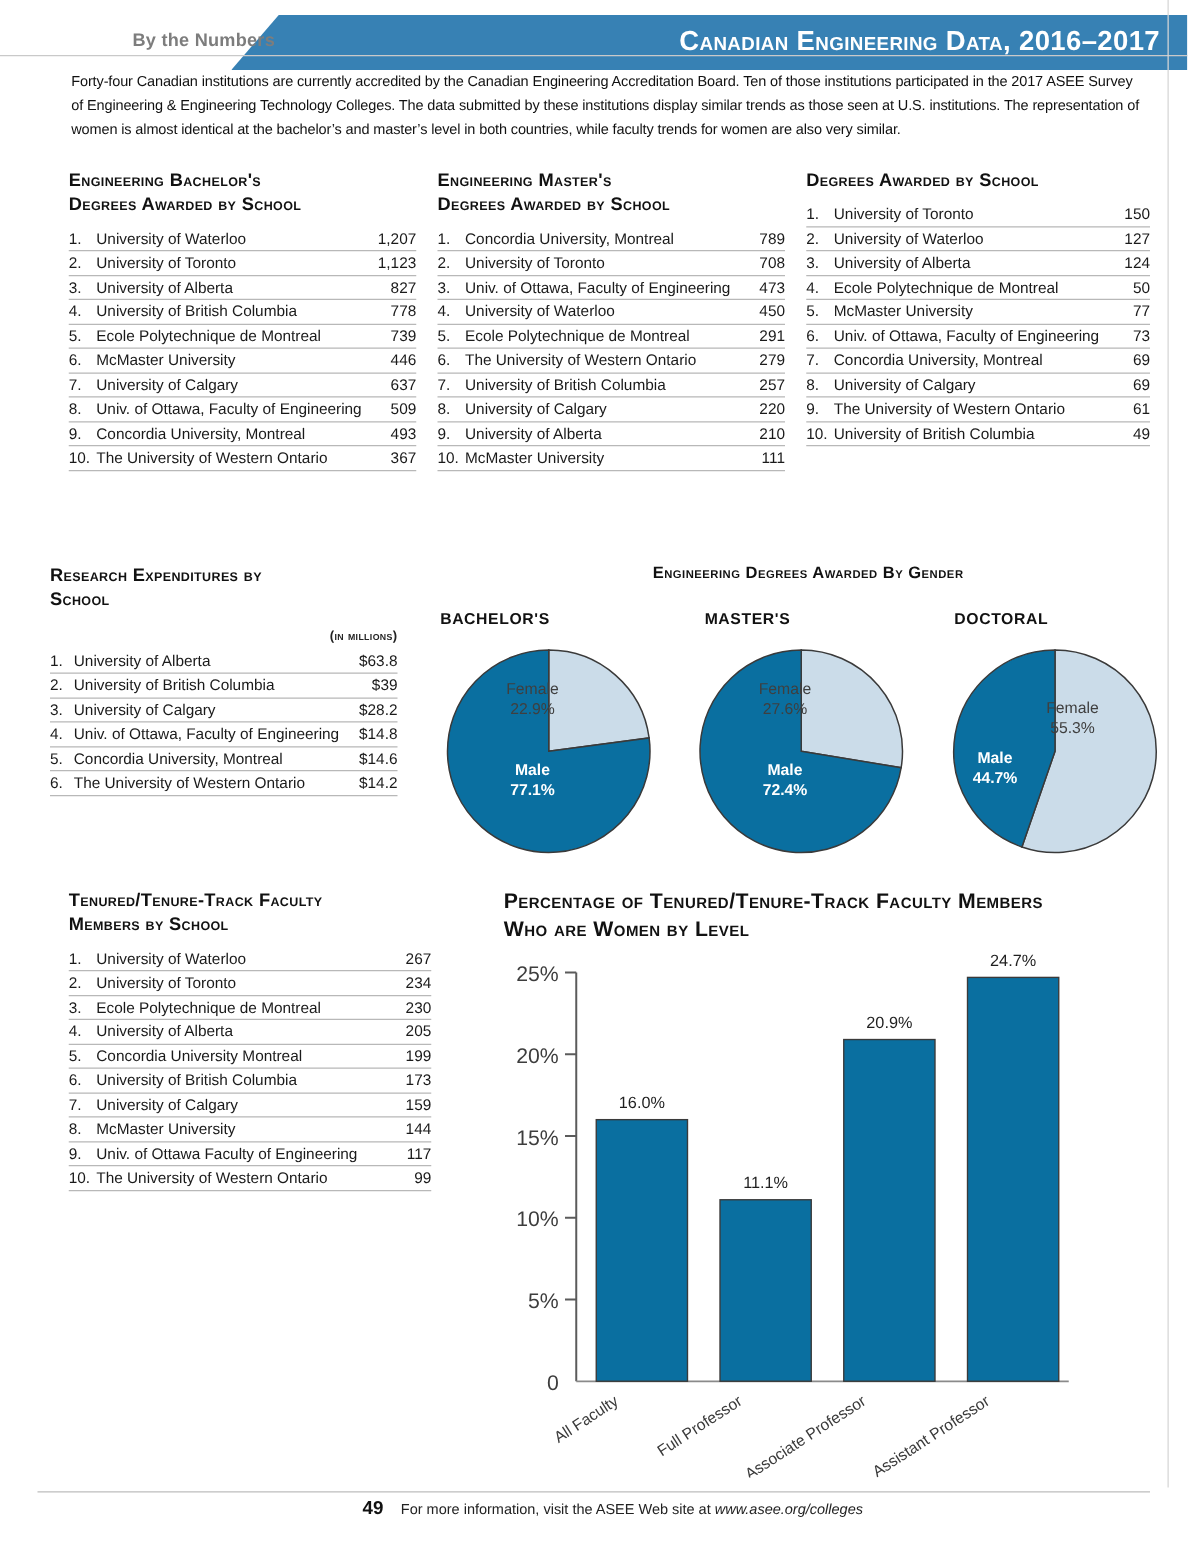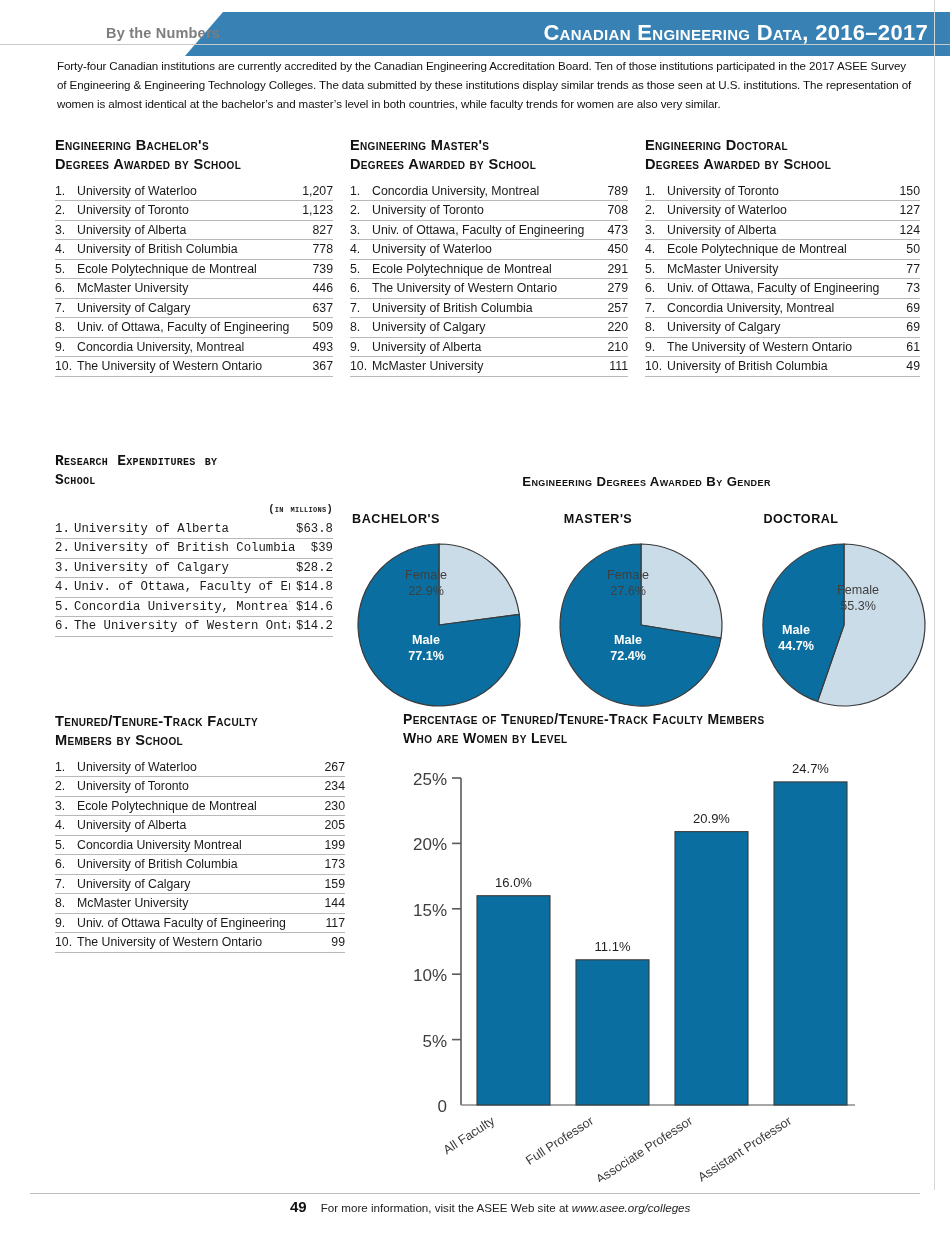--- a/index.html
+++ b/index.html
@@ -53,36 +53,36 @@
   .rk-num.tight{width:19px;flex:0 0 19px;}
   .rk-name{flex:1 1 auto;white-space:nowrap;overflow:hidden;}
   .rk-val{flex:0 0 auto;text-align:right;padding-left:6px;}
 
   .millions-note{
     text-align:right;font-size:10.5px;font-variant:small-caps;
     font-weight:bold;color:#222;letter-spacing:0.3px;margin-top:12px;
   }
 
   
-  #pie-section{position:absolute;left:370px;top:474px;width:575px;}
+  #pie-section{position:absolute;left:370px;top:450px;width:575px;}
   #pie-heading{
     text-align:center;width:553px;font-size:13.2px;font-weight:bold;
     font-variant:small-caps;letter-spacing:0.4px;color:#111;
   }
   .pie-wrap{position:absolute;}
   .pie-label{
     position:absolute;width:160px;text-align:center;top:0;left:-42px;
     font-size:12.6px;font-weight:bold;letter-spacing:0.5px;color:#111;
   }
   .pie-svg{position:absolute;top:27px;left:-5px;}
 
   
   #bar-section{position:absolute;left:403px;top:710px;width:545px;height:470px;}
   #bar-heading{
-    font-size:14px;font-weight:bold;font-variant:small-caps;
+    font-size:17px;font-weight:bold;font-variant:small-caps;
     letter-spacing:0.35px;color:#111;line-height:1.35;width:440px;
   }
   #bar-svg{position:absolute;left:0px;top:52px;}
 
   
   #footer-rule{position:absolute;left:30px;top:1193px;width:890px;height:1px;background:#bdbdbd;}
   #footer{position:absolute;left:290px;top:1198px;display:flex;align-items:baseline;gap:14px;}
   #page-num{font-size:15px;font-weight:bold;color:#111;}
   #footer-text{font-size:11.6px;color:#222;}
   #footer-url{font-style:italic;}
@@ -215,21 +215,20 @@
       <div class="rank-row">
         <span class="rk-num">10.</span>
         <span class="rk-name">McMaster University</span>
         <span class="rk-val">111</span>
       </div>
     </div>
 </div>
 
 <div class="rank-table" style="left:645px;top:136px;width:275px;">
   <div class="sec-title">
-    <div>Engineering Doctoral</div>
     <div>Degrees Awarded by School</div>
   </div>
   <div class="rows" id="rows-doctoral">
       <div class="rank-row">
         <span class="rk-num">1.</span>
         <span class="rk-name">University of Toronto</span>
         <span class="rk-val">150</span>
       </div>
       <div class="rank-row">
         <span class="rk-num">2.</span>
@@ -272,21 +271,21 @@
         <span class="rk-val">61</span>
       </div>
       <div class="rank-row">
         <span class="rk-num">10.</span>
         <span class="rk-name">University of British Columbia</span>
         <span class="rk-val">49</span>
       </div>
     </div>
 </div>
 
-<div class="rank-table" style="left:55px;top:452px;width:278px;font-family:Liberation Mono, monospace;">
+<div class="rank-table" style="left:40px;top:452px;width:278px;">
   <div class="sec-title">
     <div>Research Expenditures by</div>
     <div>School</div>
   </div>
   <div class="millions-note">(in millions)</div>
   <div class="rows" id="rows-research" style="margin-top:5px;">
       <div class="rank-row">
         <span class="rk-num tight">1.</span>
         <span class="rk-name">University of Alberta</span>
         <span class="rk-val">$63.8</span>

